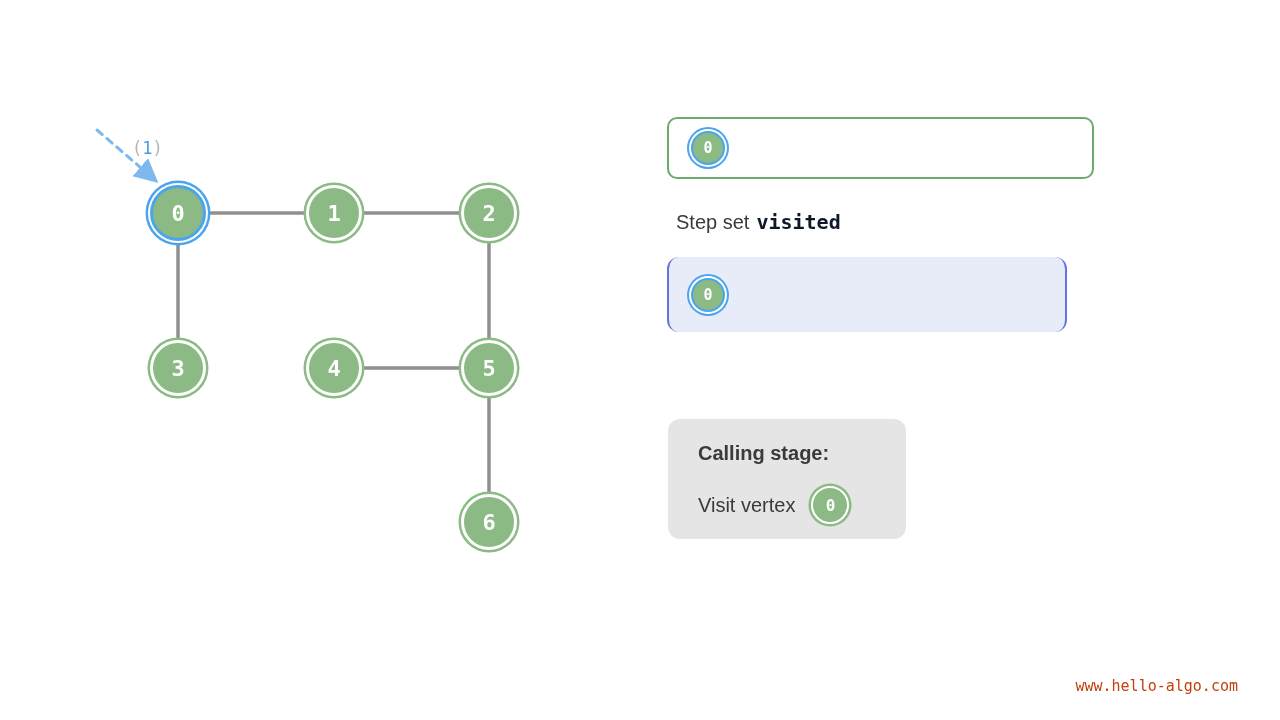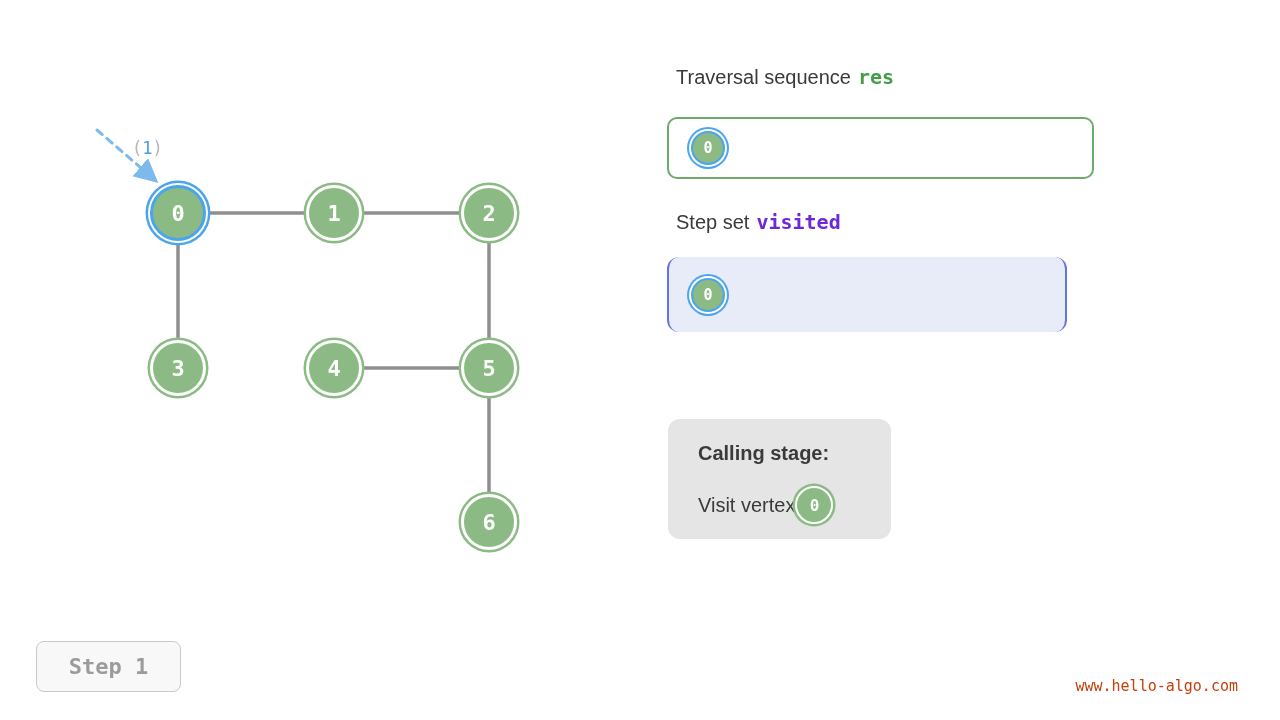--- a/index.html
+++ b/index.html
@@ -32,42 +32,42 @@
   .annotation .num{color:#4a9ce9;}
 
   
   .section-title{
     position:absolute;font-size:20px;color:#3a3a3a;line-height:26px;white-space:nowrap;
   }
   .code{
     font-family:"DejaVu Sans Mono",monospace;font-weight:700;font-size:20px;margin-left:7px;
   }
   .code-green{color:#449d47;}
-  .code-blue{color:#6d28d9;}
+  .code-blue{color:#0f172a;}
 
   
   .res-box{
     position:absolute;left:667px;top:117px;width:401px;height:58px;
     background:#fff;border:2px solid #6bab6b;border-radius:10px;
     display:flex;align-items:center;gap:26px;padding-left:22px;
   }
   .visited-box{
     position:absolute;left:667px;top:257px;width:400px;height:75px;
     background:#e8ecf9;
     border-left:2.5px solid #6473e2;border-right:2.5px solid #6473e2;
     border-radius:12px;box-sizing:border-box;
     display:flex;align-items:center;gap:26px;padding-left:22px;
   }
   .calling-box{
     position:absolute;left:668px;top:419px;width:192px;height:76px;
-    background:#e5e5e5;border-radius:12px;padding:22px 1px 22px 30px;
+    background:#e5e5e5;border-radius:12px;padding:22px 16px 22px 30px;
   }
   .calling-title{font-size:20px;font-weight:700;color:#3a3a3a;line-height:24px;}
   .calling-row{
-    margin-top:21px;display:flex;align-items:center;
+    margin-top:21px;display:flex;align-items:center;gap:16px;
     font-size:20px;color:#3a3a3a;
   }
 
   
   .step-badge{
     position:absolute;left:36px;top:641px;width:145px;height:51px;
     background:#f8f8f8;border:1.5px solid #c9c9c9;border-radius:8px;box-sizing:border-box;
     display:flex;align-items:center;justify-content:center;
     font-family:"DejaVu Sans Mono",monospace;font-weight:700;font-size:22px;color:#9b9b9b;
   }
@@ -105,21 +105,20 @@
   <div id="graph-nodes">
       <div class="gnode size-lg visited" style="left: 178px; top: 213px;">0</div>
       <div class="gnode size-lg default" style="left: 334px; top: 213px;">1</div>
       <div class="gnode size-lg default" style="left: 489px; top: 213px;">2</div>
       <div class="gnode size-lg default" style="left: 178px; top: 368px;">3</div>
       <div class="gnode size-lg default" style="left: 334px; top: 368px;">4</div>
       <div class="gnode size-lg default" style="left: 489px; top: 368px;">5</div>
       <div class="gnode size-lg default" style="left: 489px; top: 522px;">6</div>
     </div>
 
-  <div class="section-title" style="left:676px;top:64px"><span>Traversal sequence</span><span class="code code-green">res</span></div>
 
   <div class="res-box" id="res-box">
       <div class="gnode size-sm visited">0</div>
     </div>
 
   <div class="section-title" style="left:676px;top:209px"><span>Step set</span><span class="code code-blue">visited</span></div>
 
   <div class="visited-box" id="visited-box">
       <div class="gnode size-sm visited">0</div>
     </div>
@@ -127,17 +126,16 @@
   <div class="calling-box">
     <div class="calling-title">Calling stage:</div>
     <div class="calling-row">
       <span>Visit vertex</span>
       <span id="calling-node-slot">
           <div class="gnode size-md default">0</div>
         </span>
     </div>
   </div>
 
-  <div class="step-badge">Step 1</div>
 
   <div class="watermark">www.hello-algo.com</div>
 
 </div>
 
 </body></html>

